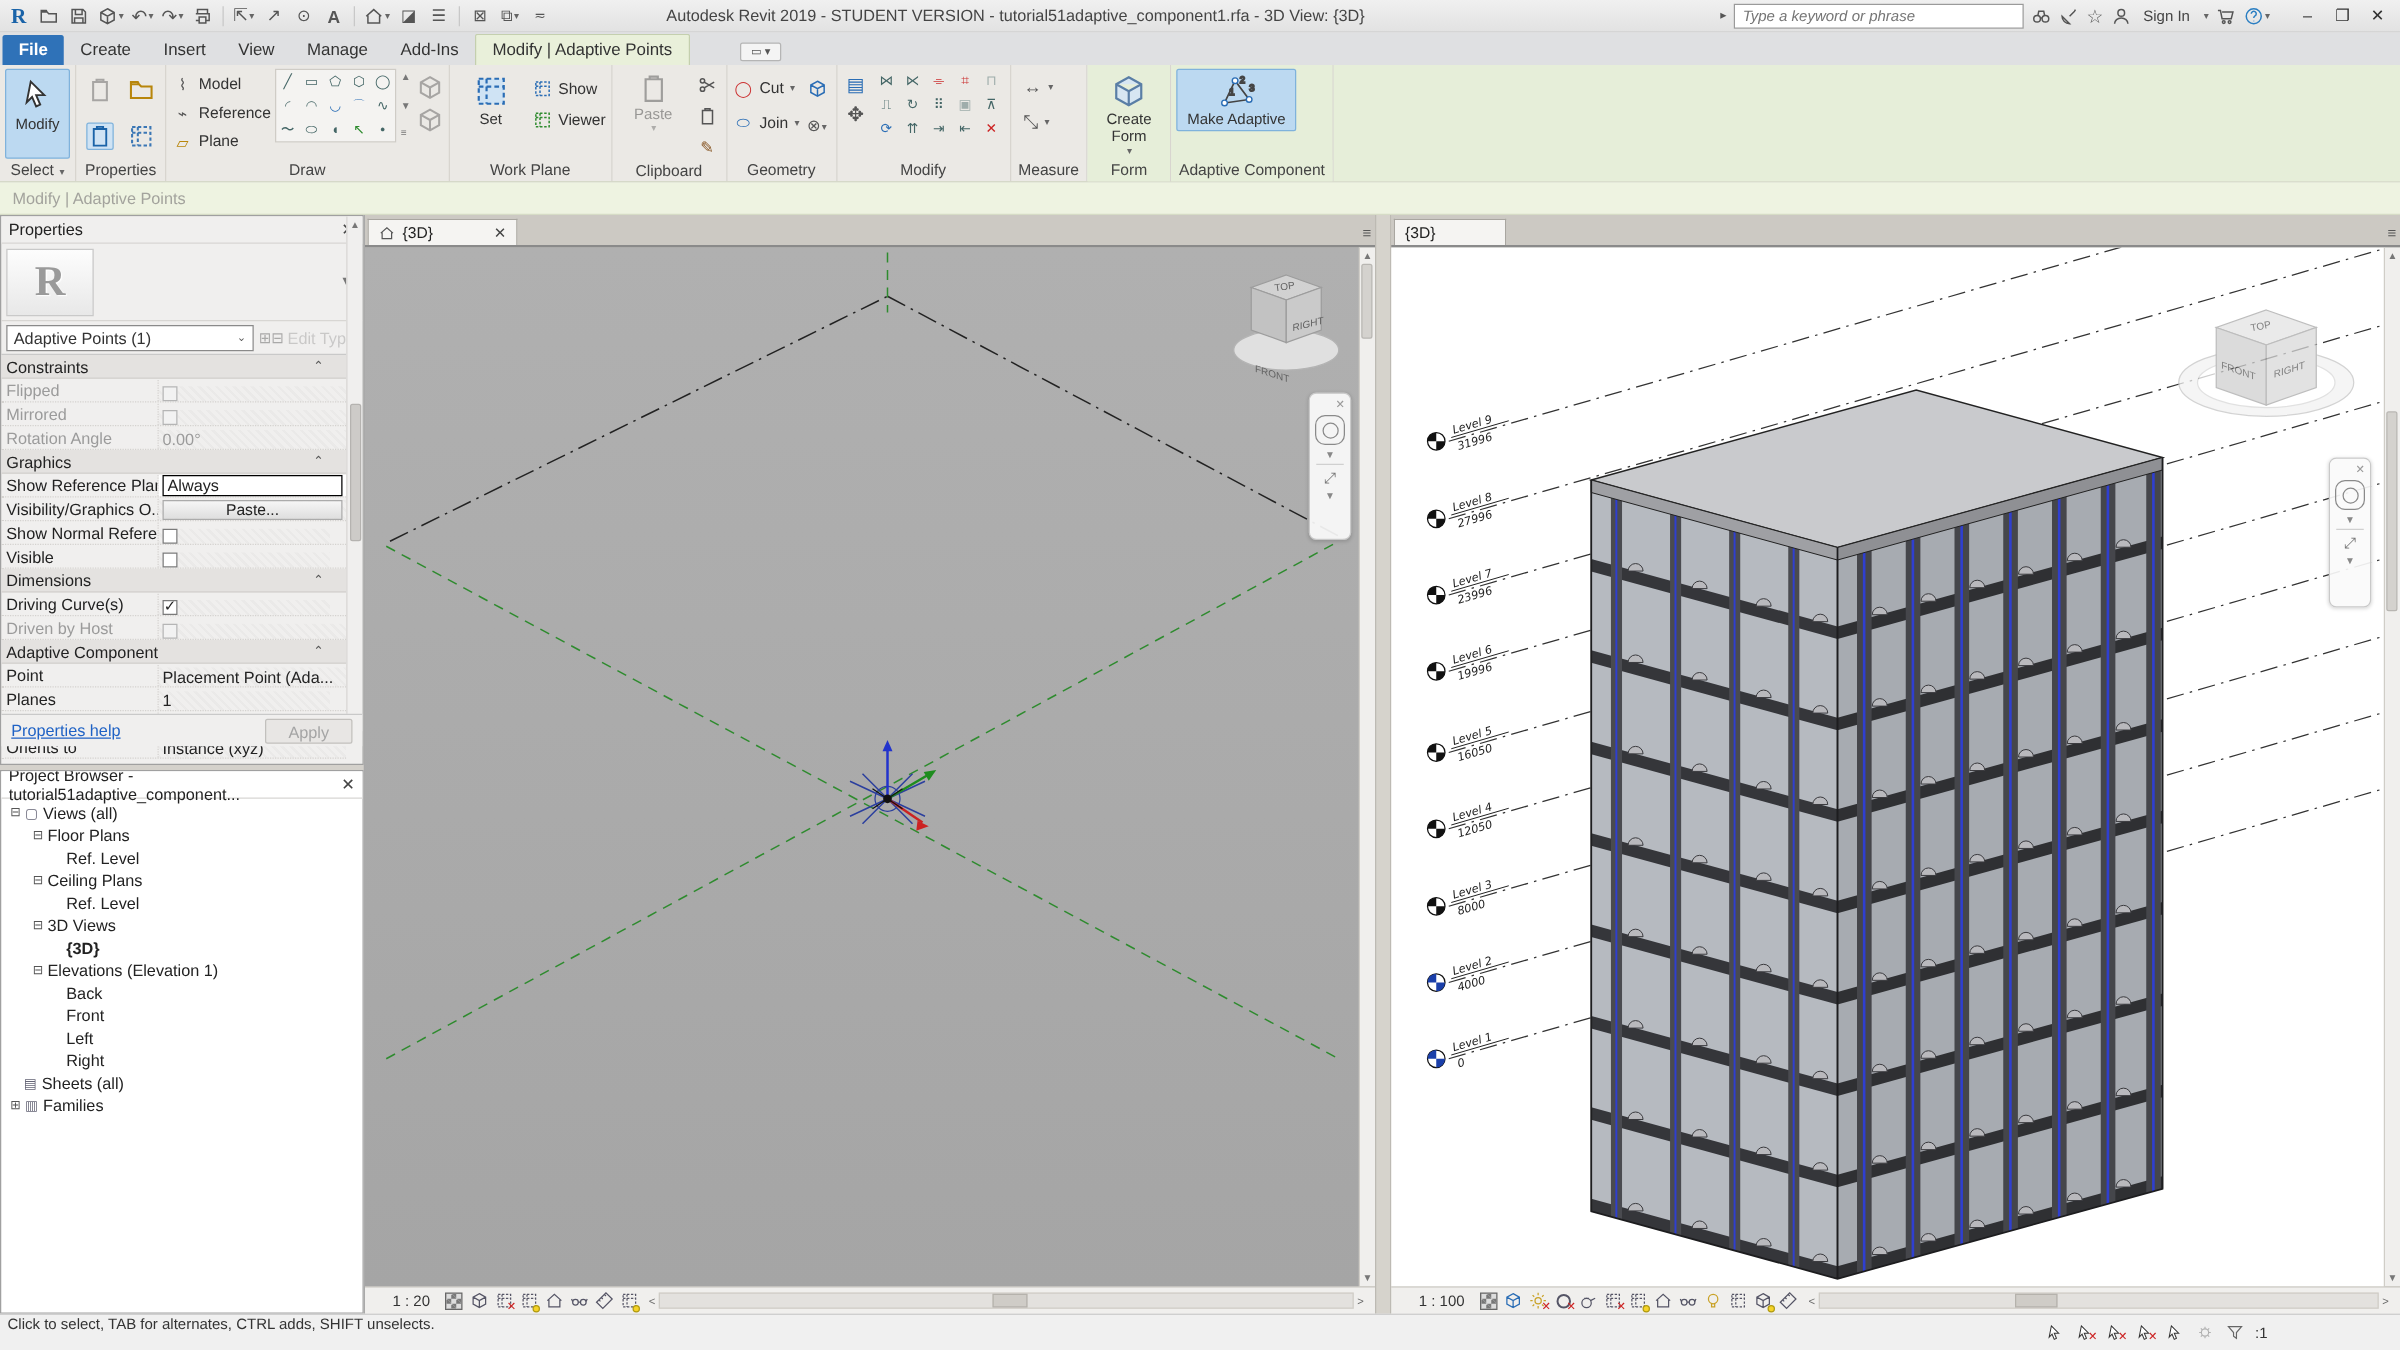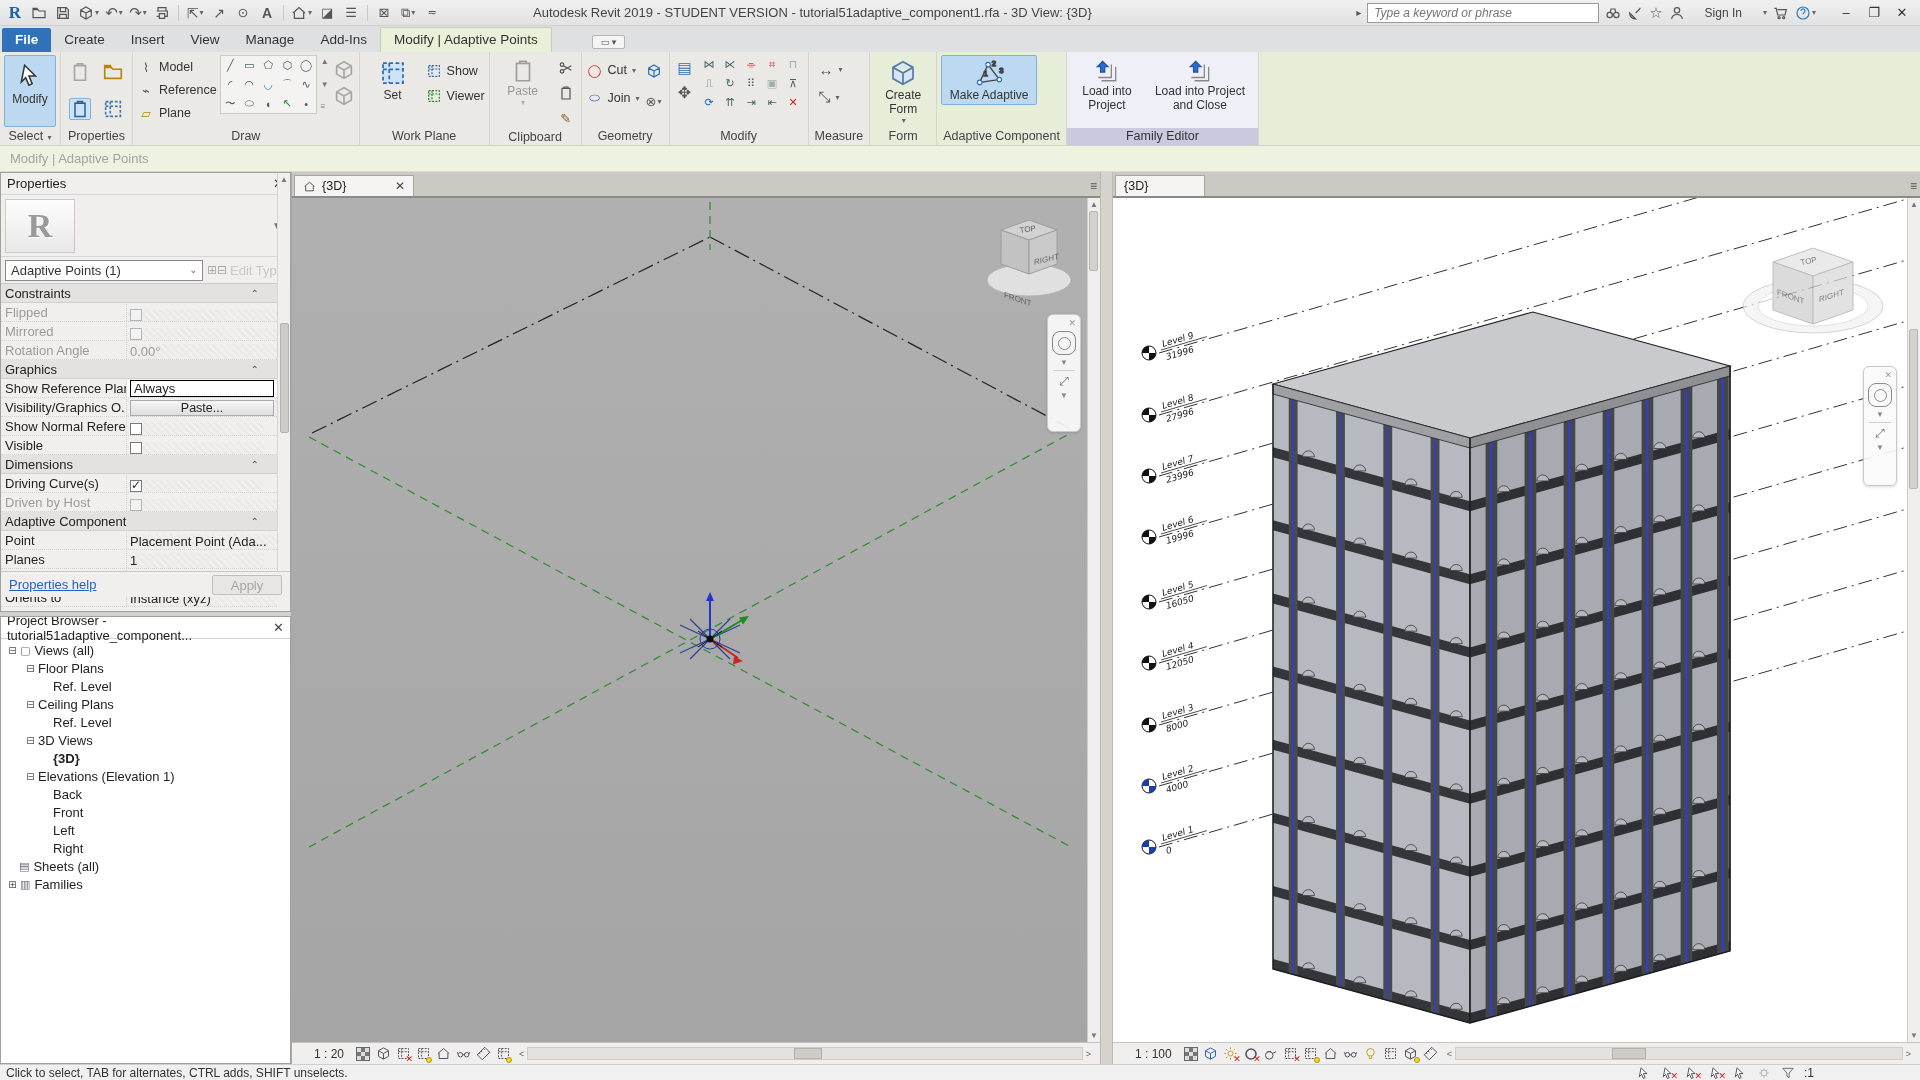--- a/index.html
+++ b/index.html
@@ -142,21 +142,21 @@
   
   .navbar { position:absolute; width:34px; background:rgba(250,250,250,.92); border:1px solid #c9c9c9; border-radius:6px; display:flex; flex-direction:column; align-items:center; padding:3px 0; gap:3px; box-shadow:0 1px 3px rgba(0,0,0,.15); }
   .navbar .nx { align-self:flex-end; margin-right:4px; font-size:9px; color:#999; }
   .navbar .wheel { width:24px; height:24px; border:1.5px solid #8a8a8a; border-radius:8px; display:flex; align-items:center; justify-content:center; }
   .navbar .wheel::after { content:""; width:11px; height:11px; border:1.5px solid #8a8a8a; border-radius:50%; }
   .navbar .sep { width:22px; height:1px; background:#d0d0d0; }
   .navbar .narr { font-size:8px; color:#888; }
   .navbar .zoomg { font-size:12px; color:#777; }
 
   
-  .statusbar { height:16px; background:#f0f0f0; border-top:1px solid #cfcfcf; display:flex; align-items:center; padding:0 6px; font-size:12px; color:#333; }
+  .statusbar { height:29px; background:#f0f0f0; border-top:1px solid #cfcfcf; display:flex; padding:0 6px; font-size:12px; color:#333; }
   .sb-right { margin-left:auto; display:flex; align-items:center; gap:7px; margin-right:100px; }
   .sb-ic { width:17px; height:15px; display:flex; align-items:center; justify-content:center; position:relative; }
   .sb-ic svg { width:14px; height:14px; stroke:#666; fill:none; stroke-width:1.6; }
   .filtercount { font-size:12px; color:#333; }
 
   .lvl-line { stroke:#333; stroke-width:1; stroke-dasharray:14 5 2 5; fill:none; }
   .refplane-green { stroke:#2e8b2e; stroke-width:1.2; stroke-dasharray:8 6; fill:none; }
   .refplane-black { stroke:#222; stroke-width:1.2; stroke-dasharray:16 5 2 5; fill:none; }
   .lvltext { font-size:9px; font-style:italic; fill:#222; font-family:"DejaVu Sans",sans-serif; }
   .cubetext { font-size:8px; fill:#555; font-family:"Liberation Sans",sans-serif; }
@@ -328,21 +328,21 @@
     <div class="infocenter">
       <span class="glyph" style="font-size:10px">▸</span>
       <input class="searchbox" placeholder="Type a keyword or phrase" style="">
       <span><svg class="i">
             <use href="#s-binocs"></use>
           </svg></span>
       <span><svg class="i">
             <use href="#s-dish"></use>
           </svg></span>
       <span><span class="glyph" style="font-size:15px">☆</span></span>
-      <span style="display:flex;align-items:center;gap:20px">
+      <span style="display:flex;align-items:center;gap:10px">
         <svg class="i">
             <use href="#s-person"></use>
           </svg>
         <span class="signin">Sign In</span>
         <span class="dd">▾</span>
       </span>
       <span><svg class="i">
             <use href="#s-cart"></use>
           </svg></span>
       <span style="display:flex;align-items:center">
@@ -626,37 +626,20 @@
             <text x="10" y="18" font-size="8" fill="#333">1</text>
             <text x="19" y="8" font-size="8" fill="#333">2</text>
             <text x="27" y="15" font-size="8" fill="#333">3</text>
           </svg>
           <span>Make Adaptive</span>
         </div>
       </div>
       <div class="plabel-row">Adaptive Component</div>
     </div>
 
-    <div class="rpanel purple" style="background:#efeff7">
-      <div class="content">
-        <div class="bigbtn" style="width:72px">
-          <svg class="i big" style="stroke-width:1.2">
-              <use href="#s-loadarrow"></use>
-            </svg>
-          <span>Load into Project</span>
-        </div>
-        <div class="bigbtn" style="width:108px">
-          <svg class="i big" style="stroke-width:1.2">
-              <use href="#s-loadarrow"></use>
-            </svg>
-          <span>Load into Project and Close</span>
-        </div>
-      </div>
-      <div class="plabel-row">Family Editor</div>
-    </div>
 
     <div style="flex:1;background:#e6eed9"></div>
   </div>
 
   <div class="contextbar">
     <span>Modify | Adaptive Points</span>
   </div>
 
   <div class="main">
 

